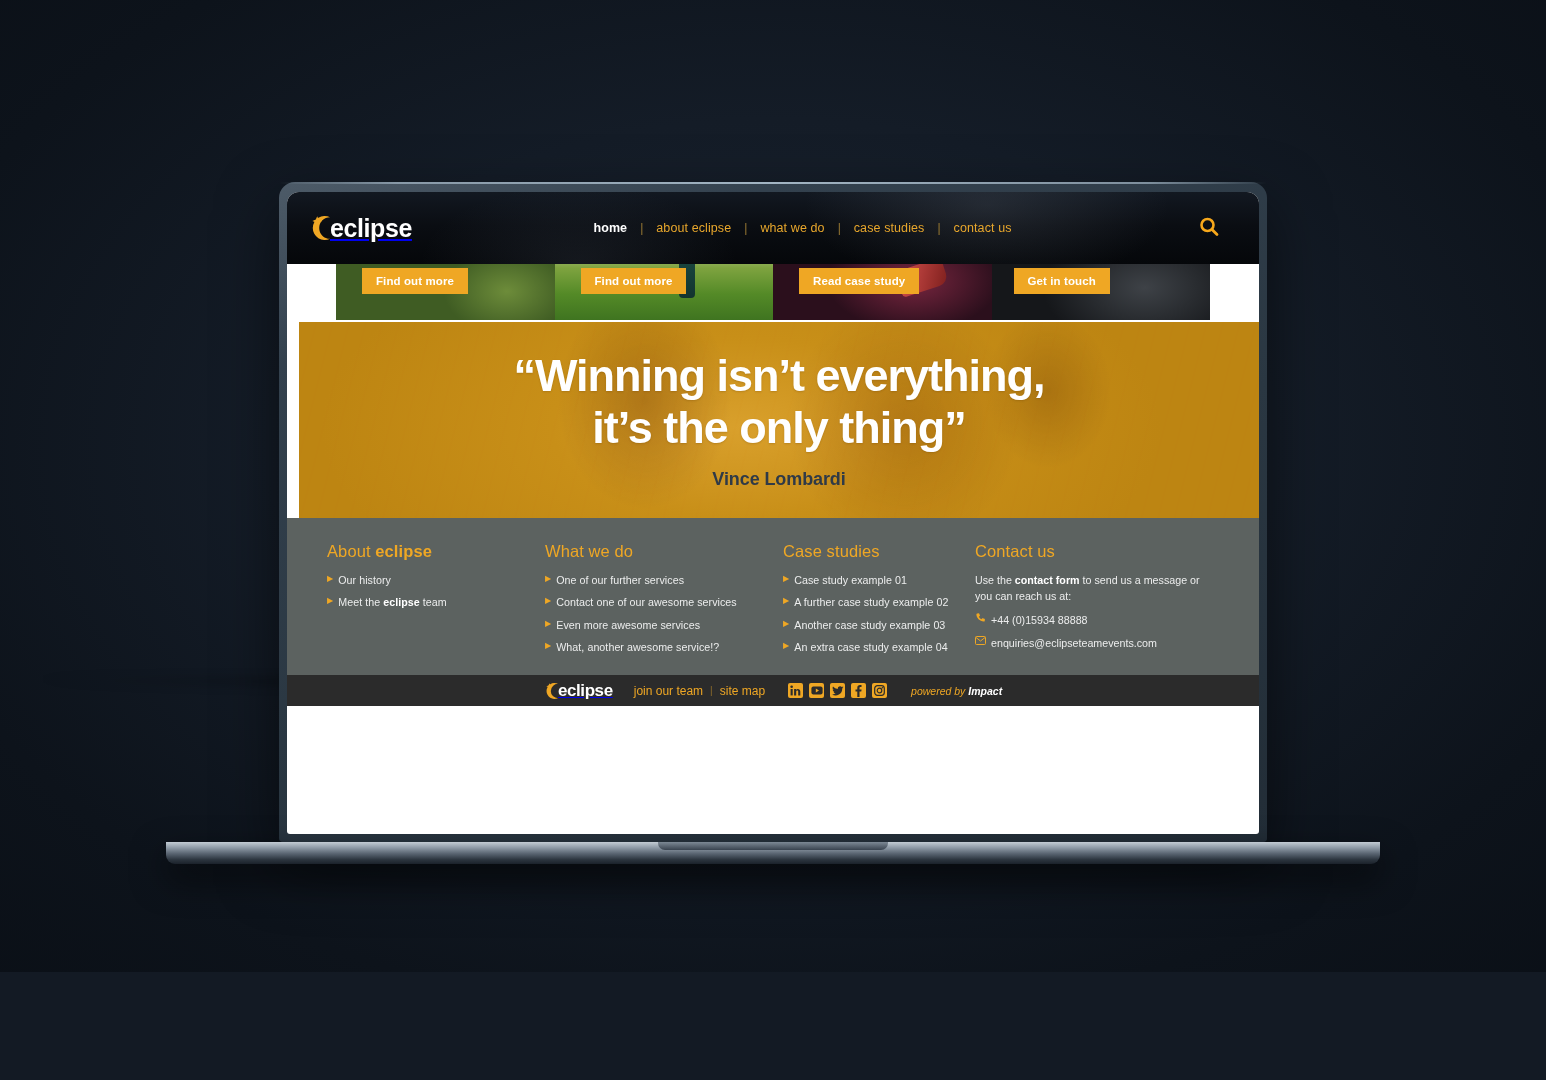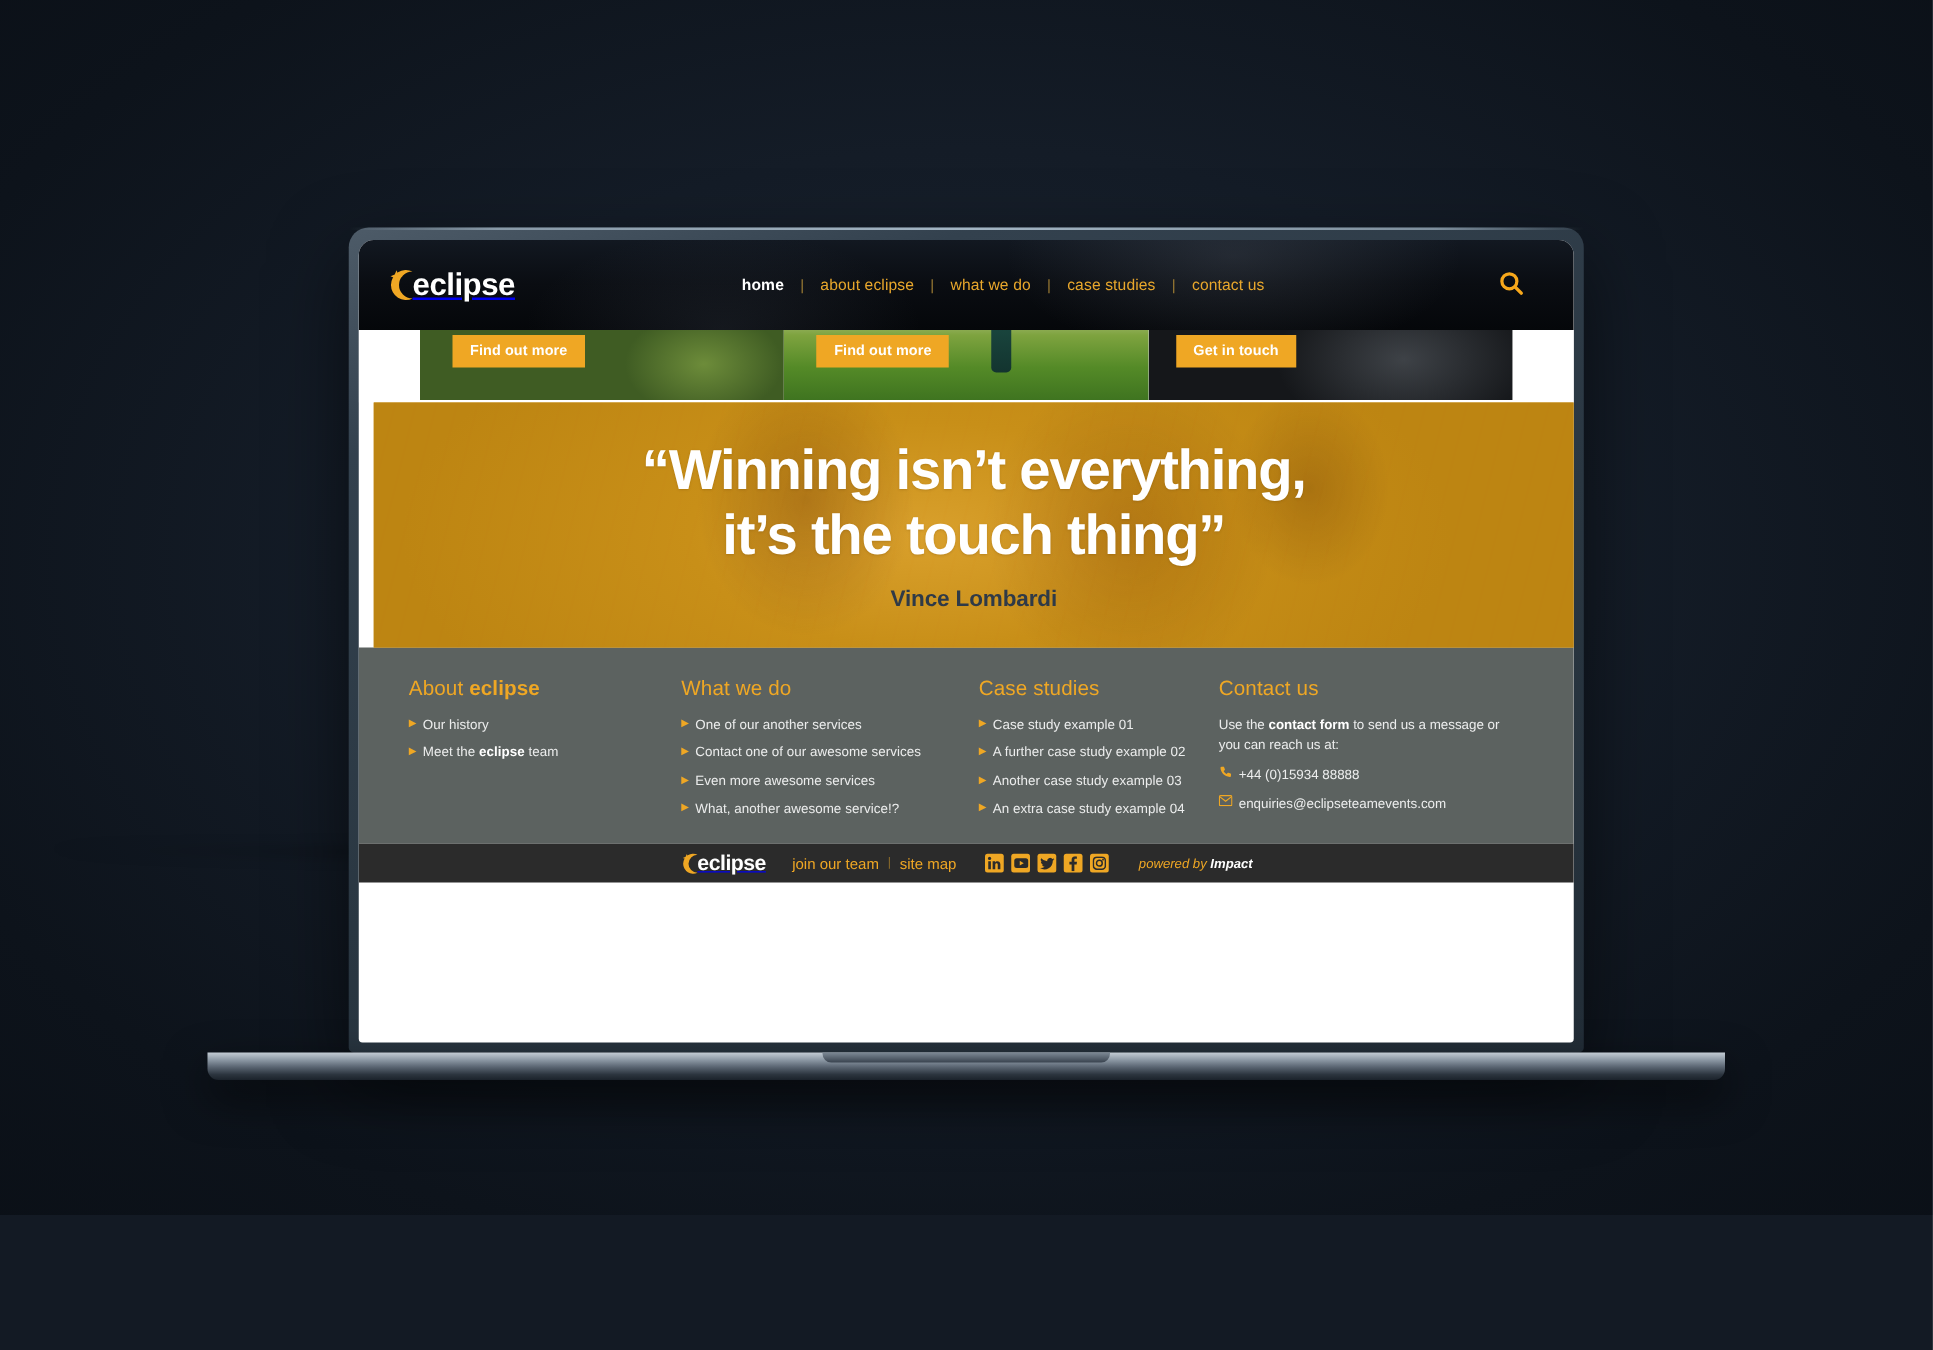--- a/index.html
+++ b/index.html
@@ -346,32 +346,36 @@
       <section class="cards-band">
         <div class="cards">
           <div class="card c1">
             <div class="photo"></div>
             <button class="btn">Find out more</button>
           </div>
           <div class="card c2">
             <div class="photo"></div>
             <button class="btn">Find out more</button>
           </div>
+          <div class="card c3">
+            <div class="photo"></div>
+            <button class="btn">Read case study</button>
+          </div>
           <div class="card c4">
             <div class="photo"></div>
             <button class="btn">Get in touch</button>
           </div>
         </div>
       </section>
 
       <section class="quote">
         <div class="tex"></div>
         <div class="quote-text">
           <div>“Winning isn’t everything,</div>
-          <div>it’s the touch thing”</div>
+          <div>it’s the only thing”</div>
         </div>
         <div class="quote-author">Vince Lombardi</div>
       </section>
 
       <footer class="footer">
 
         <div class="fcol about">
           <h3><span>About </span><b>eclipse</b></h3>
           <a class="flink" href="#">
             <span class="arrow">▶</span>
@@ -380,21 +384,21 @@
           <a class="flink" href="#">
             <span class="arrow">▶</span>
             <span><span>Meet the </span><b>eclipse</b><span> team</span></span>
           </a>
         </div>
 
         <div class="fcol whatwedo">
           <h3>What we do</h3>
           <a class="flink" href="#">
             <span class="arrow">▶</span>
-            <span>One of our another services</span>
+            <span>One of our further services</span>
           </a>
           <a class="flink" href="#">
             <span class="arrow">▶</span>
             <span>Contact one of our awesome services</span>
           </a>
           <a class="flink" href="#">
             <span class="arrow">▶</span>
             <span>Even more awesome services</span>
           </a>
           <a class="flink" href="#">

